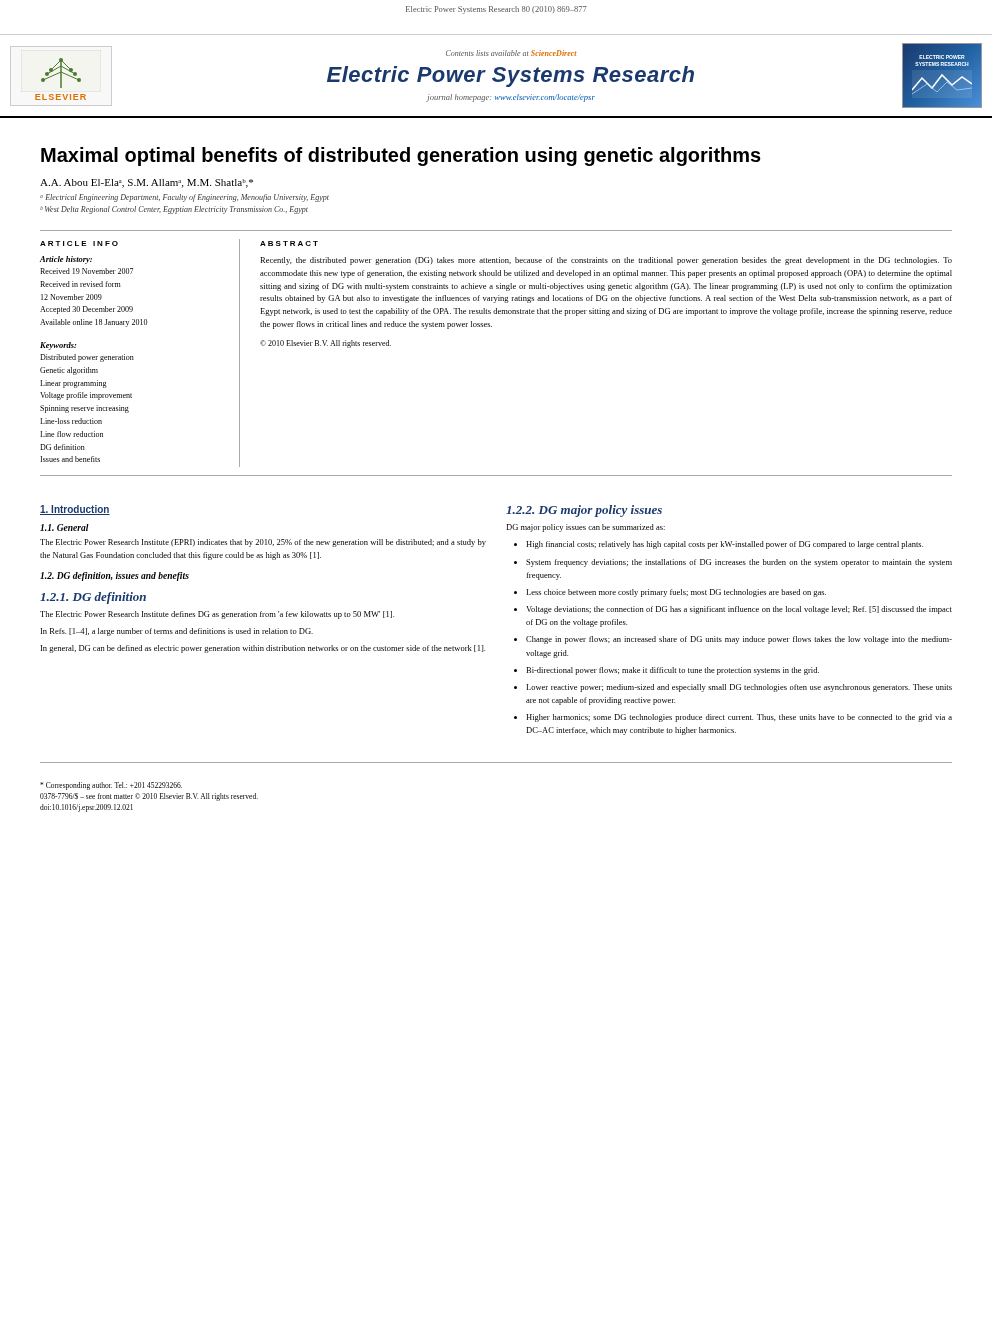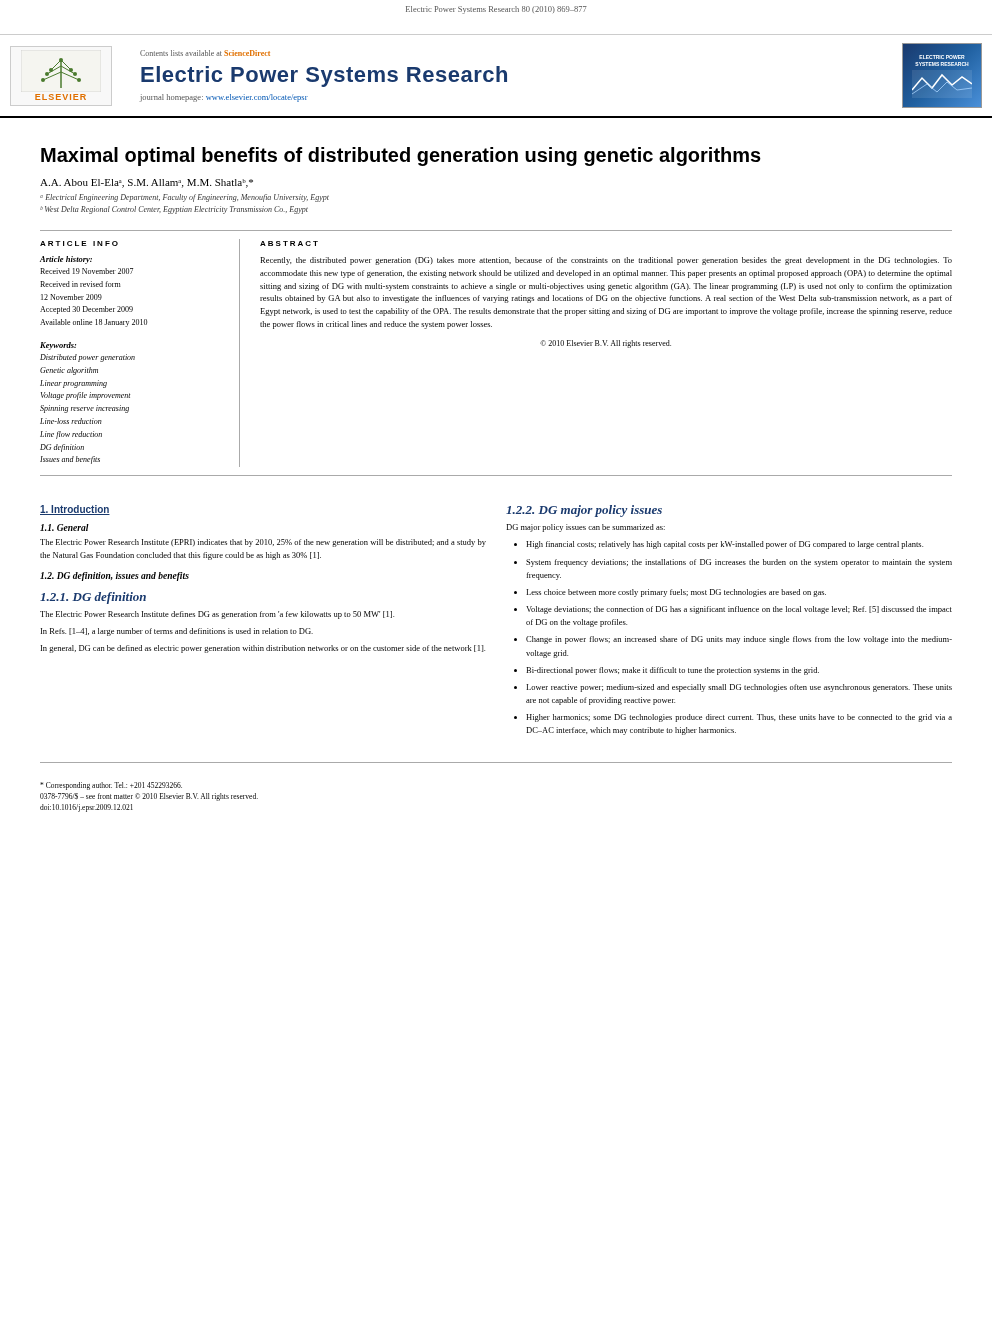--- a/index.html
+++ b/index.html
@@ -27,21 +27,22 @@
       align-items: center;
       border-bottom: 2px solid #000;
       padding: 8px 10px;
     }
     .journal-header-left {
       width: 130px;
       flex-shrink: 0;
     }
     .journal-header-center {
       flex: 1;
-      text-align: left;
+      text-align: center;
+      font-style: italic;
     }
     .journal-header-center .contents-line {
       font-size: 8px;
       color: #555;
       margin-bottom: 4px;
     }
     .journal-header-center .contents-line span {
       color: #e07000;
       font-weight: bold;
     }
@@ -188,21 +189,20 @@
     .keywords-section .keywords-heading {
       font-style: italic;
       font-size: 8.5px;
       font-weight: bold;
       margin-bottom: 2px;
     }
     .keywords-section .keyword-item {
       font-size: 8px;
       line-height: 1.6;
       color: #000;
-      font-style: italic;
     }
 
     
     .abstract-col {
       flex: 1;
     }
     .abstract-col .col-heading {
       font-family: Arial, sans-serif;
       font-size: 8px;
       font-weight: bold;
@@ -212,21 +212,21 @@
       margin-bottom: 6px;
     }
     .abstract-text {
       font-size: 8.5px;
       line-height: 1.5;
       text-align: justify;
       color: #000;
     }
     .abstract-copyright {
       font-size: 8px;
-      text-align: center;
+      text-align: left;
       margin-top: 8px;
       color: #000;
     }
 
     
     .body-two-column {
       display: flex;
       gap: 20px;
       margin-top: 18px;
     }
@@ -427,21 +427,21 @@
     <div class="body-col">
 
       <div class="subsubsection-heading">1.2.2.  DG major policy issues</div>
       <div class="body-text">DG major policy issues can be summarized as:</div>
 
       <ul class="bullet-list">
         <li>High financial costs; relatively has high capital costs per kW-installed power of DG compared to large central plants.</li>
         <li>System frequency deviations; the installations of DG increases the burden on the system operator to maintain the system frequency.</li>
         <li>Less choice between more costly primary fuels; most DG technologies are based on gas.</li>
         <li>Voltage deviations; the connection of DG has a significant influence on the local voltage level; Ref. [5] discussed the impact of DG on the voltage profiles.</li>
-        <li>Change in power flows; an increased share of DG units may induce single flows from the low voltage into the medium-voltage grid.</li>
+        <li>Change in power flows; an increased share of DG units may induce power flows takes the low voltage into the medium-voltage grid.</li>
         <li>Bi-directional power flows; make it difficult to tune the protection systems in the grid.</li>
         <li>Lower reactive power; medium-sized and especially small DG technologies often use asynchronous generators. These units are not capable of providing reactive power.</li>
         <li>Higher harmonics; some DG technologies produce direct current. Thus, these units have to be connected to the grid via a DC–AC interface, which may contribute to higher harmonics.</li>
       </ul>
 
     </div>
 
   </div>
 
   <div class="article-footer">

